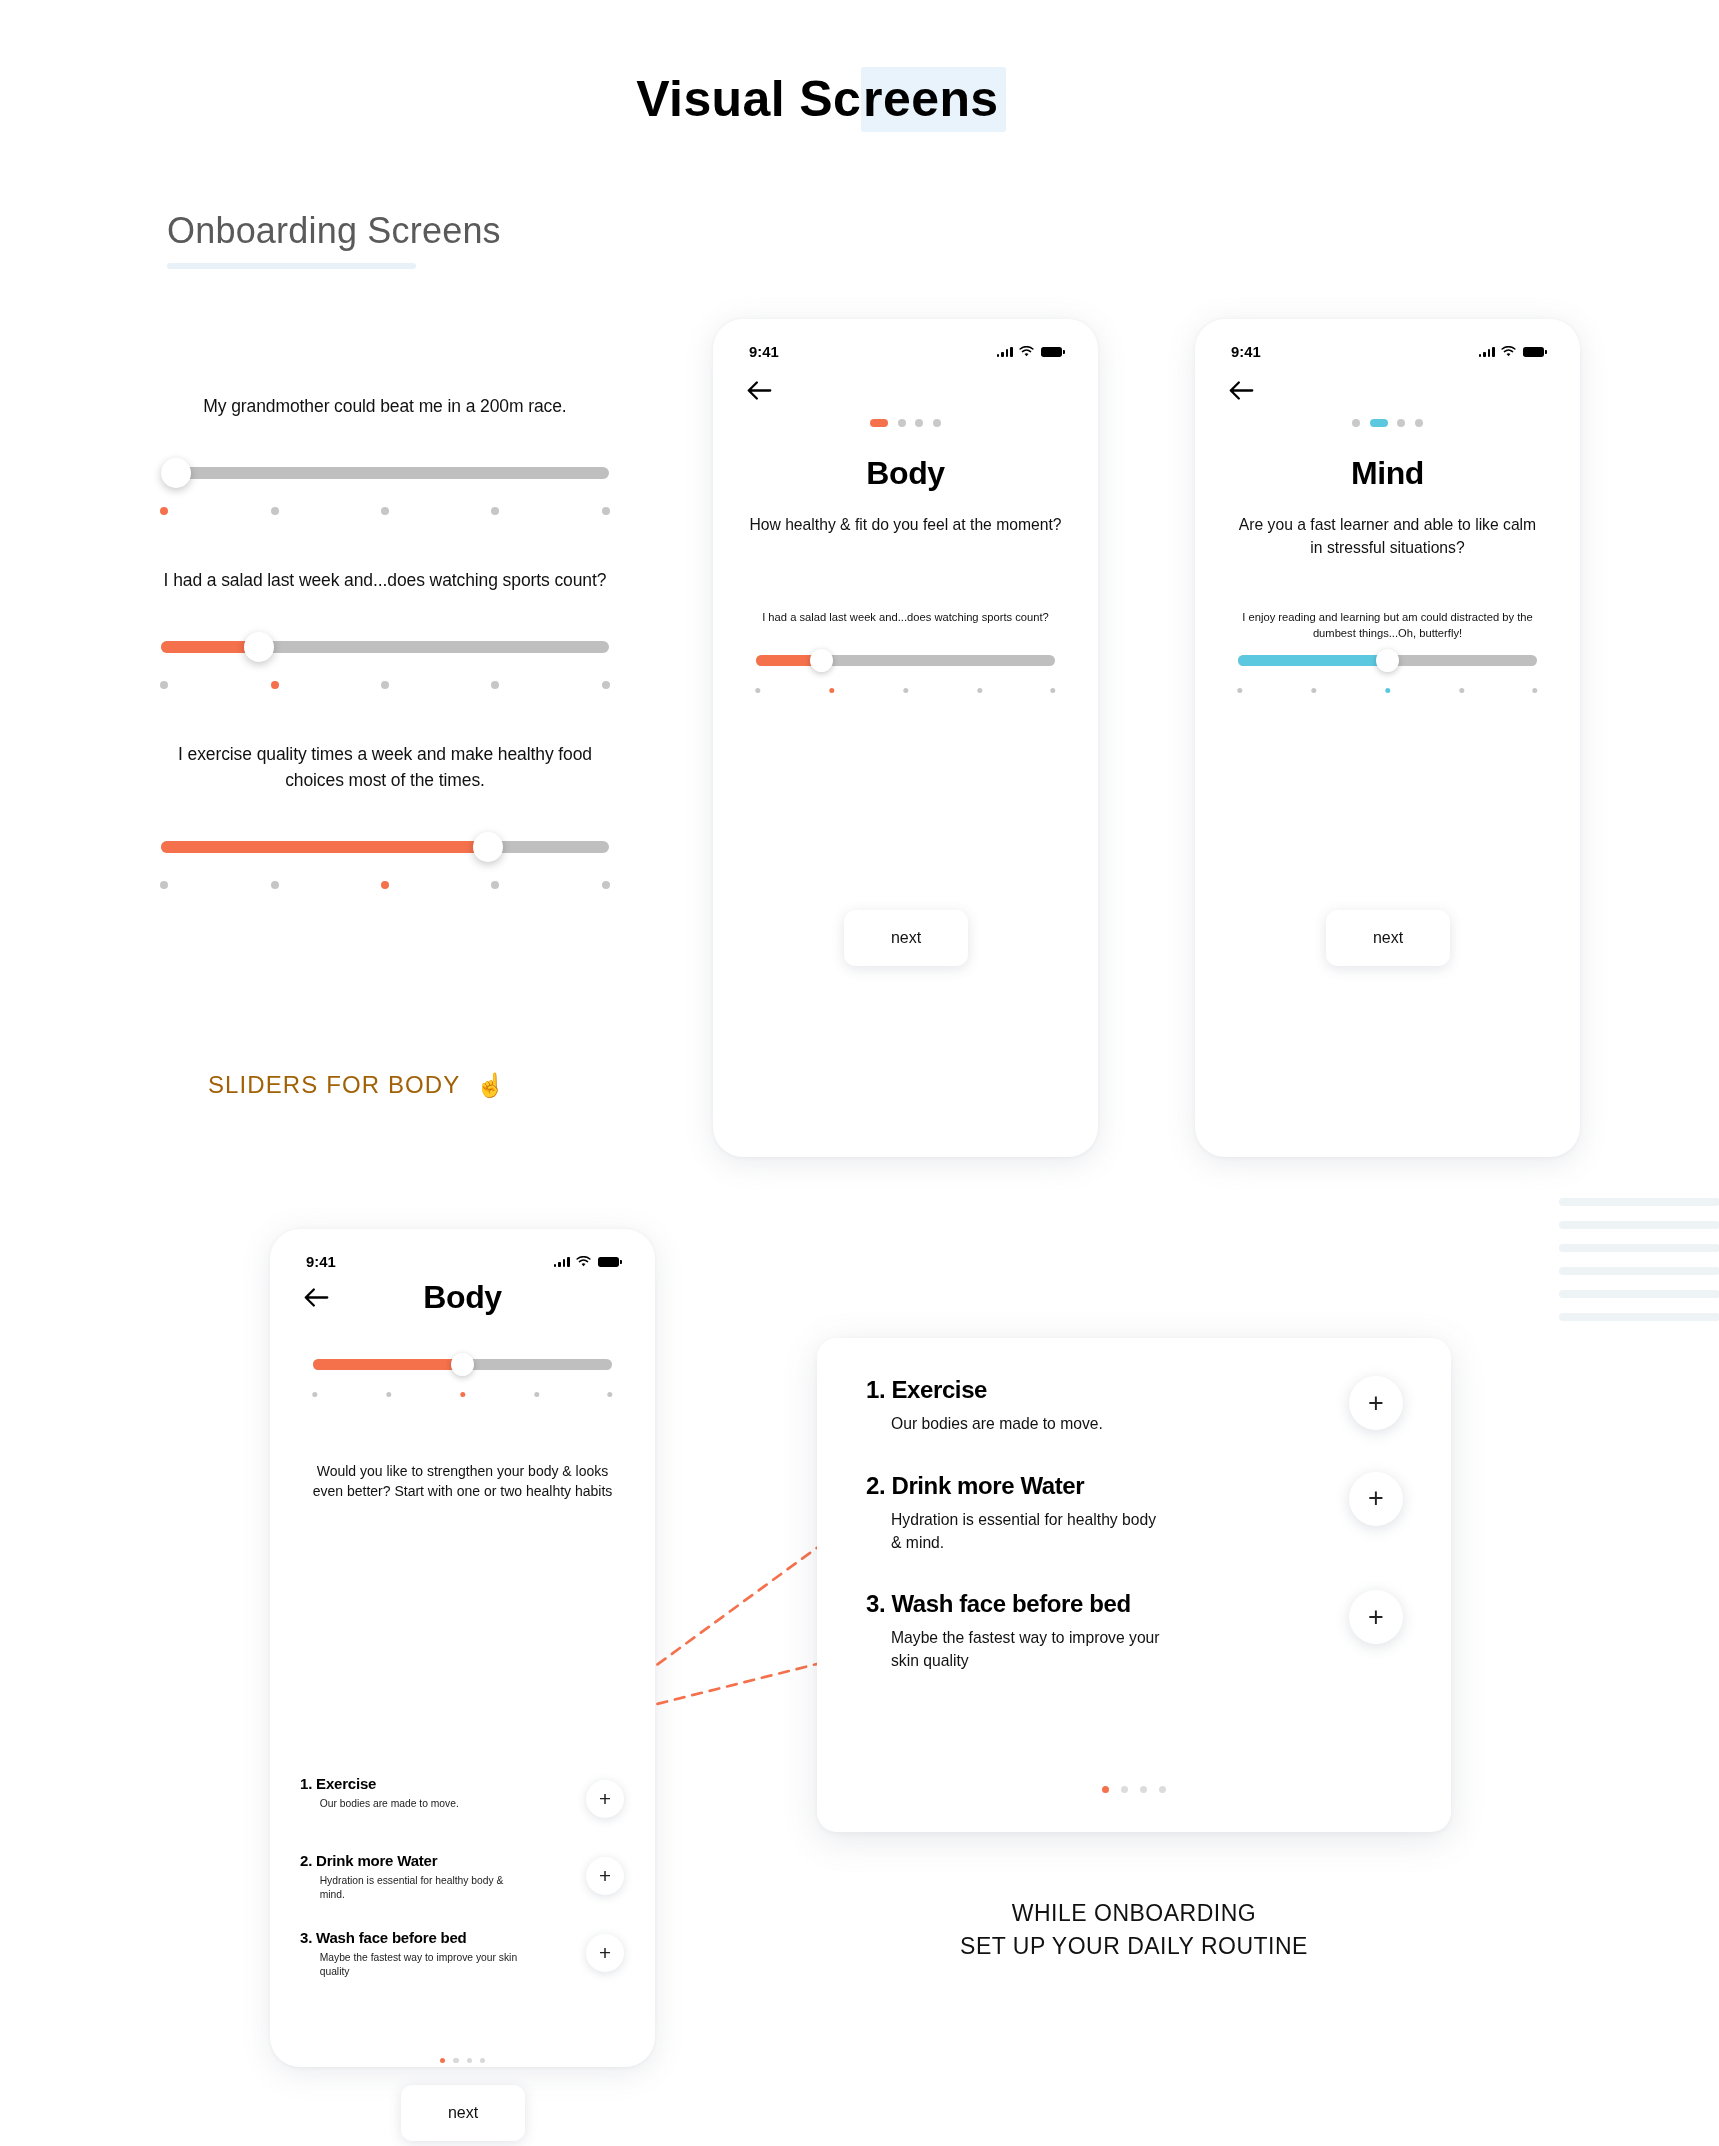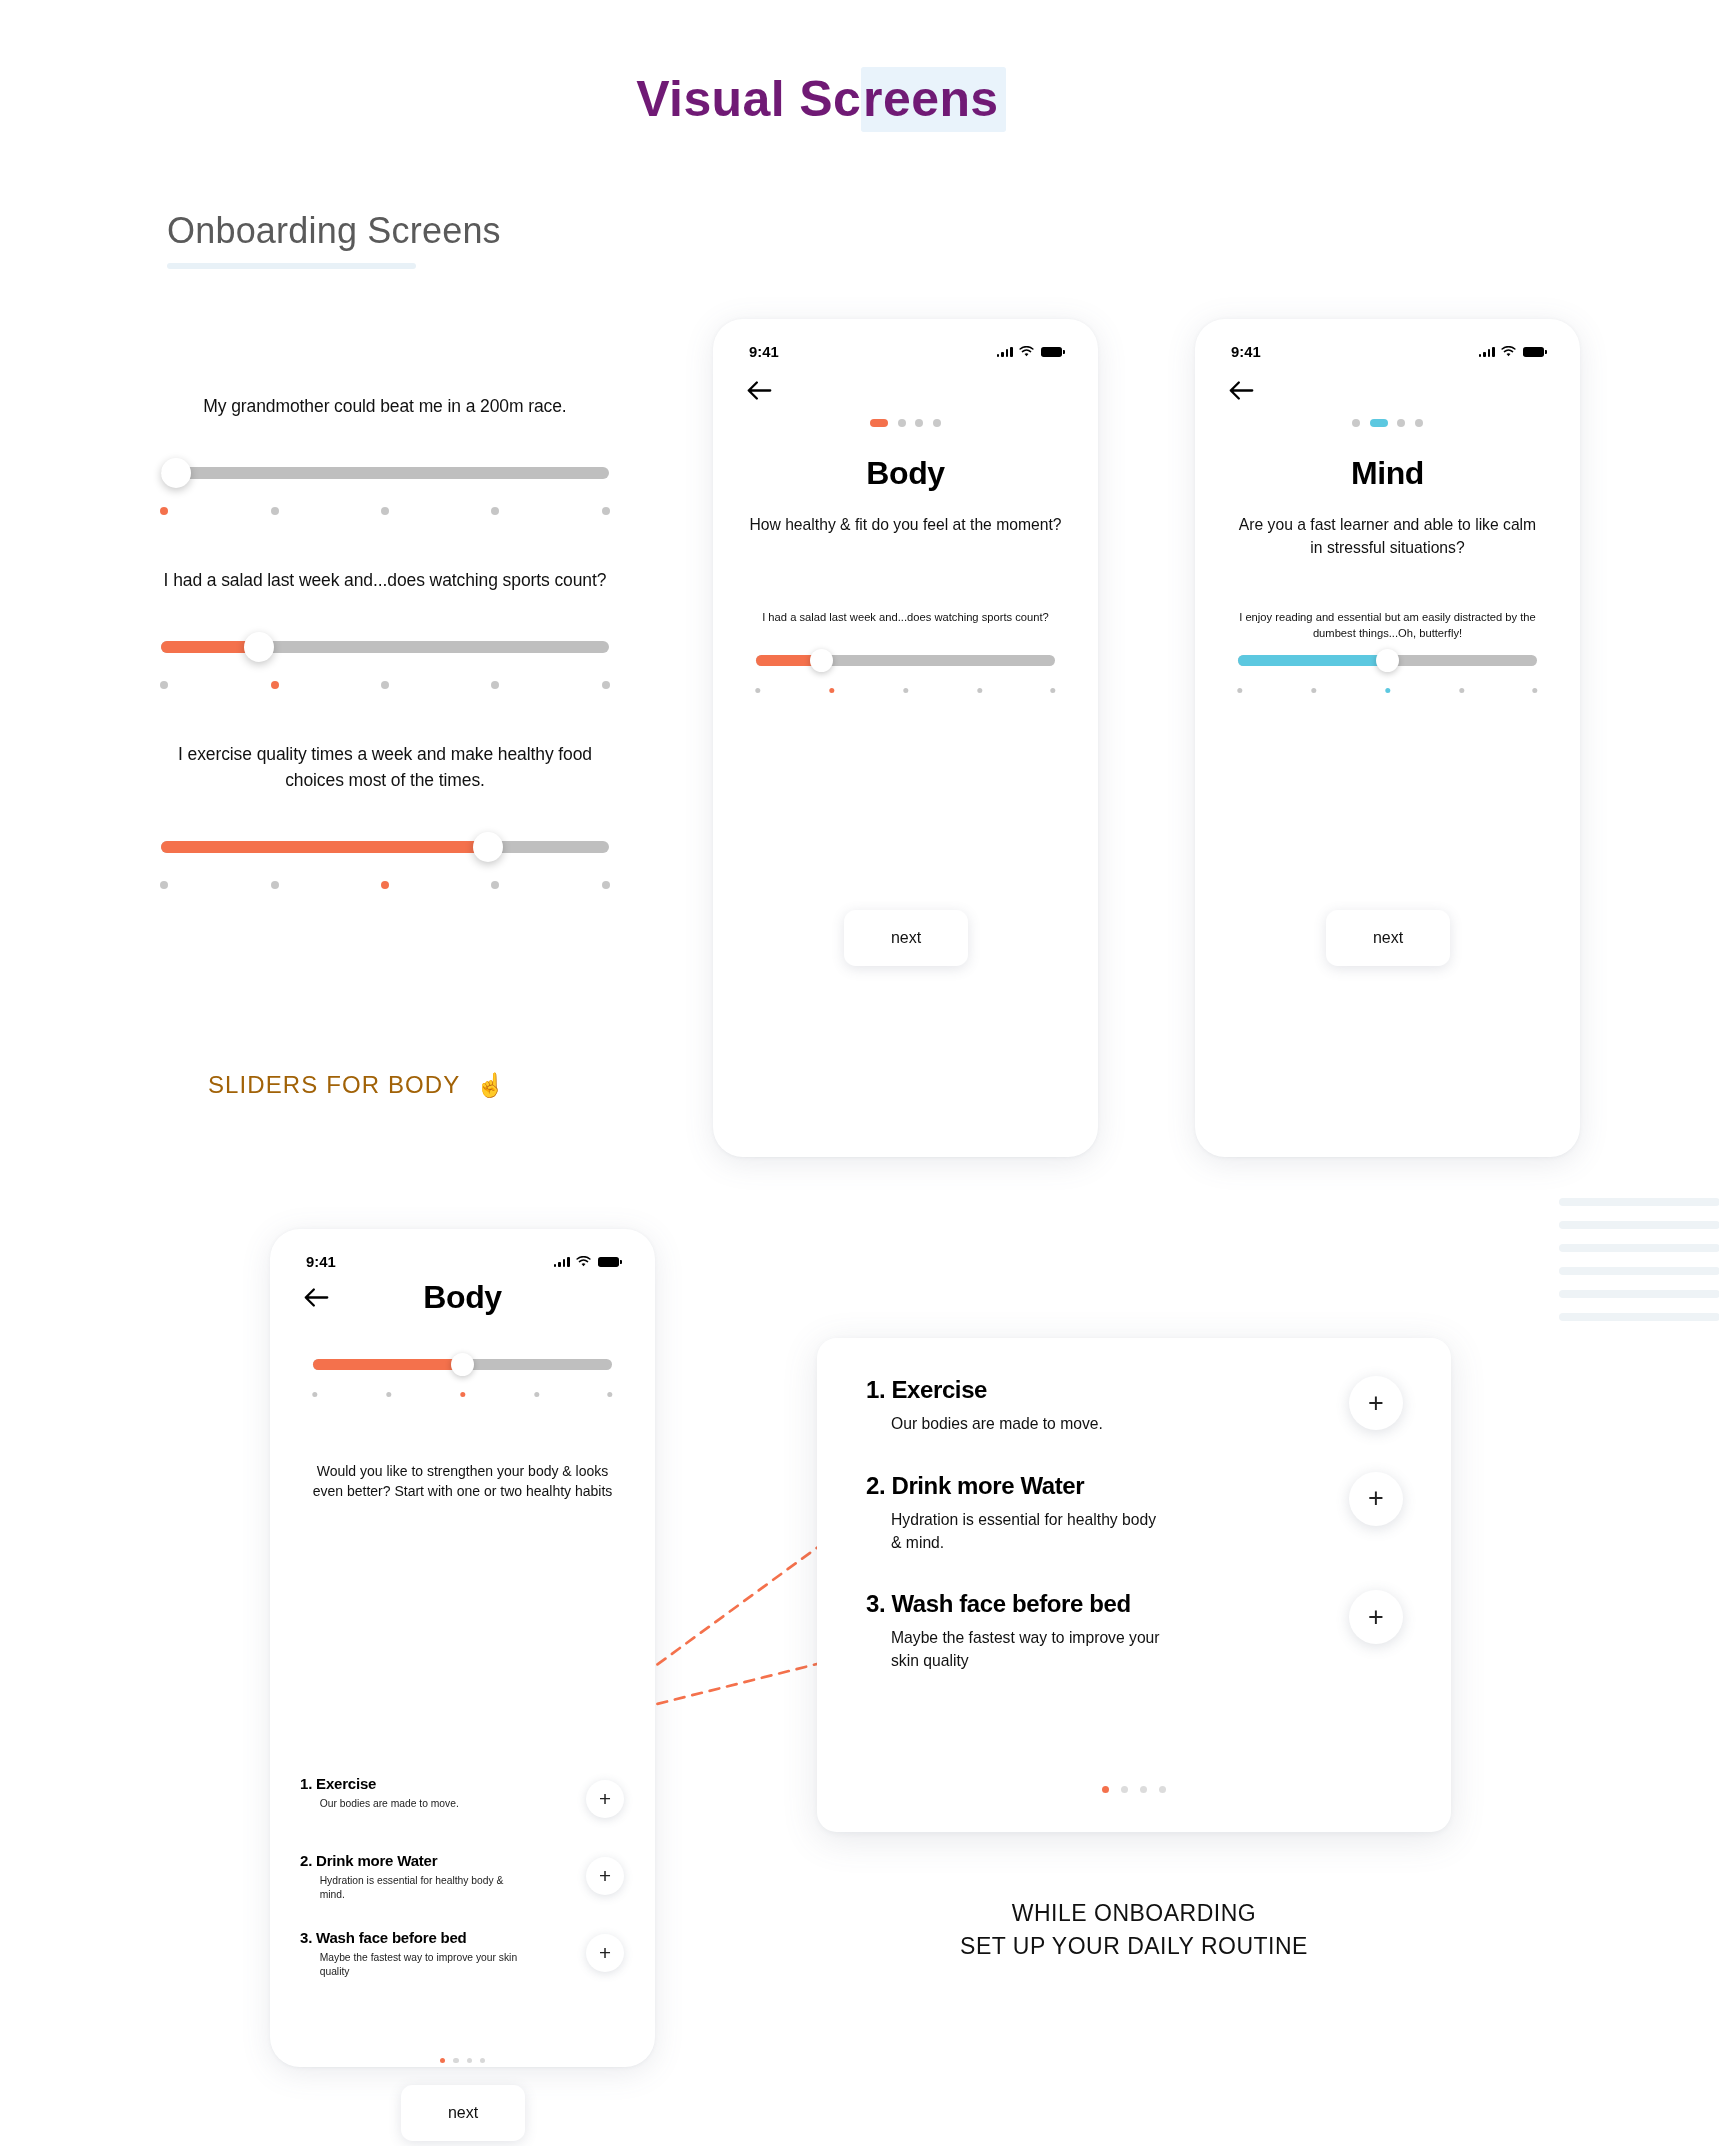--- a/index.html
+++ b/index.html
@@ -9,21 +9,21 @@
     background: #ffffff;
     font-family: "Liberation Sans", sans-serif;
     overflow: hidden;
   }
   .page { position: relative; width: 1720px; height: 2147px; background:#fff; }
 
   
   .main-title {
     position: absolute; top: 70px; left: 0; width: 1642px;
     text-align: center; font-size: 50px; font-weight: 700;
-    color: #701a75; letter-spacing: 0.4px;
+    color: #000000; letter-spacing: 0.4px;
   }
   .main-title .hl {
     background: #e9f3fb; padding: 3.6px 7.2px 5.4px 1.8px; border-radius: 2.7px;
   }
   .sub-title-wrap { position: absolute; top: 210px; left: 167px; }
   .sub-title {
     font-size: 36px; font-weight: 400; color: #5a5a5a; letter-spacing: 0.2px;
   }
   .sub-underline {
     margin-top: 10.7px; width: 249px; height: 6.3px;
@@ -335,21 +335,21 @@
     </svg>
     <div class="pagedots" style="top:100px">
       <span class="pd"></span>
       <span class="pd act cyan"></span>
       <span class="pd"></span>
       <span class="pd"></span>
     </div>
     <div class="phone-title" style="top:136px">Mind</div>
     <div class="phone-sub" style="top:195px">Are you a fast learner and able to like calm in stressful situations?</div>
 
-    <div class="p-slider-caption" style="top:290px">I enjoy reading and essential but am easily distracted by the dumbest things...Oh, butterfly!</div>
+    <div class="p-slider-caption" style="top:290px">I enjoy reading and learning but am could distracted by the dumbest things...Oh, butterfly!</div>
     <div class="p-track-wrap" style="top:330px">
       <div class="p-track"></div>
       <div class="p-fill cyan" style="width:150px"></div>
       <div class="p-knob" style="left:138px"></div>
     </div>
     <div class="p-dots" style="top:369px">
       <span class="p-dot" style="left:1.8px"></span>
       <span class="p-dot" style="left:76px"></span>
       <span class="p-dot on-cyan" style="left:150px"></span>
       <span class="p-dot" style="left:224px"></span>

